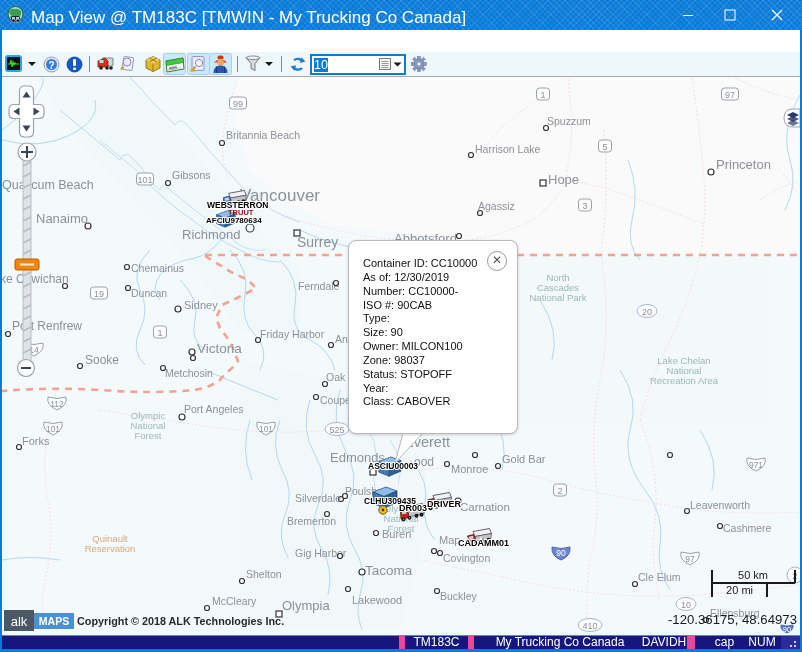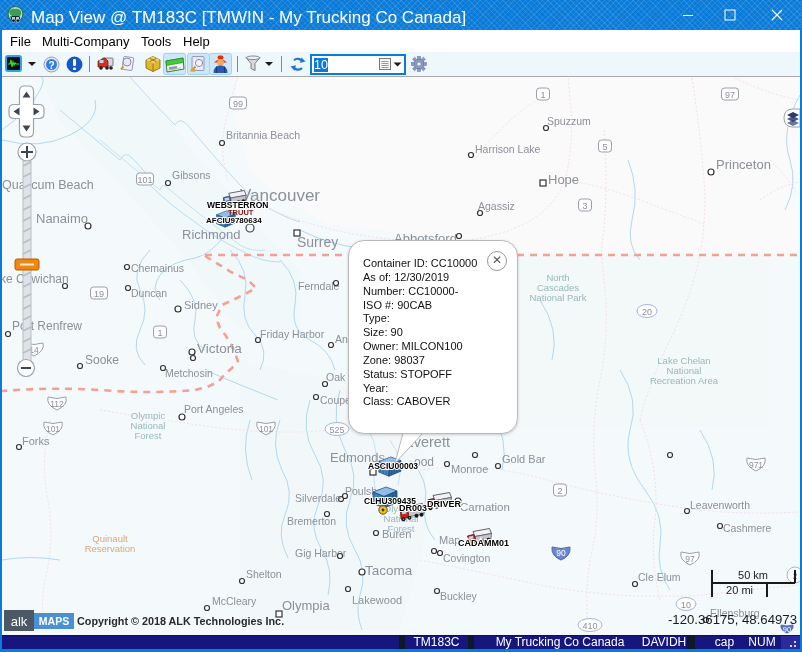--- a/index.html
+++ b/index.html
@@ -13,26 +13,26 @@
 #titletext { position:absolute; left:31px; top:8px; color:#fff; font-size:17px; white-space:nowrap; }
 .caption { position:absolute; top:0; width:46px; height:30px; color:#fff; }
 #appicon { position:absolute; left:7px; top:6px; }
 #menubar { position:absolute; left:2px; top:30px; width:798px; height:21px; background:#fff; }
 .menuitem { position:absolute; top:4px; font-size:13px; color:#000; }
 #toolbar { position:absolute; left:2px; top:51px; width:798px; height:26px; background:#eef7fc;
   border-top:1px solid #fff; border-bottom:1px solid #a9a9a9; }
 .tsep { position:absolute; top:4px; width:1px; height:16px; background:#8a8a8a; }
 #mapwrap { position:absolute; left:2px; top:77px; width:798px; height:558px; background:#f5fafb; overflow:hidden; }
 #popup { position:absolute; left:348px; top:240px; width:170px; height:194px; background:#fff;
-  border:1px solid #b9b9b9; border-radius:16px; box-shadow:0 1px 3px rgba(0,0,0,.18); z-index:30; }
+  border:1px solid #b9b9b9; border-radius:8px; box-shadow:0 1px 3px rgba(0,0,0,.18); z-index:30; }
 #popup .lines { position:absolute; left:14px; top:16px; font-size:11px; line-height:13.85px; color:#111; }
 #closebtn { position:absolute; right:10px; top:10px; width:20px; height:20px; border:1.5px solid #999;
   border-radius:50%; color:#555; font-size:12px; text-align:center; line-height:17px; }
 #tail { position:absolute; left:380px; top:432px; z-index:29; }
-#statusbar { position:absolute; left:0; top:635px; width:802px; height:17px; background:#0f172a; }
+#statusbar { position:absolute; left:0; top:635px; width:802px; height:17px; background:#ec4899; }
 .seg { position:absolute; top:1px; height:13px; background:#16167e; color:#fff;
   text-align:center; line-height:13px; font-size:12px; }
 #winborder { position:absolute; left:0; top:30px; width:802px; height:622px; border-left:2px solid #0a7bd8;
   border-right:2px solid #0a7bd8; border-bottom:3px solid #0a7bd8; pointer-events:none; z-index:50; }
 </style>
 </head>
 <body>
 <div id="win">
   <div id="titlebar">
     <svg id="appicon" width="17" height="18" viewBox="0 0 17 18">
@@ -48,26 +48,20 @@
     <div id="titletext">Map View @ TM183C [TMWIN - My Trucking Co Canada]</div>
     <svg class="caption" style="left:667px" width="46" height="30">
         <rect x="16" y="15" width="10" height="1" fill="#fff"></rect>
       </svg>
     <svg class="caption" style="left:707px" width="46" height="30">
         <rect x="18" y="10" width="10" height="10" fill="none" stroke="#fff" stroke-width="1"></rect>
       </svg>
     <svg class="caption" style="left:754px" width="46" height="30">
         <path d="M18 10 L28 20 M28 10 L18 20" stroke="#fff" stroke-width="1.2"></path>
       </svg>
-  </div>
-  <div id="menubar">
-    <div class="menuitem" style="left:8px">File</div>
-    <div class="menuitem" style="left:40px">Multi-Company</div>
-    <div class="menuitem" style="left:139px">Tools</div>
-    <div class="menuitem" style="left:181px">Help</div>
   </div>
   <div id="toolbar">
     <svg width="798" height="24" style="position:absolute;left:0;top:0">
 
       <rect x="4" y="4" width="15" height="15" rx="2" fill="#0f0f0f" stroke="#28a6f0" stroke-width="2"></rect>
       <path d="M6 12 L8 12 L9 8 L10 15 L11 10 L12 13 L13 11 L14 12 L17 12" stroke="#35e02f" stroke-width="1.2" fill="none"></path>
 
       <path d="M26 10 L34 10 L30 14 Z" fill="#1a1a1a"></path>
 
       <circle cx="49.5" cy="12.5" r="7.5" fill="#e8e8f0" stroke="#9a9aa8" stroke-width="1"></circle>

